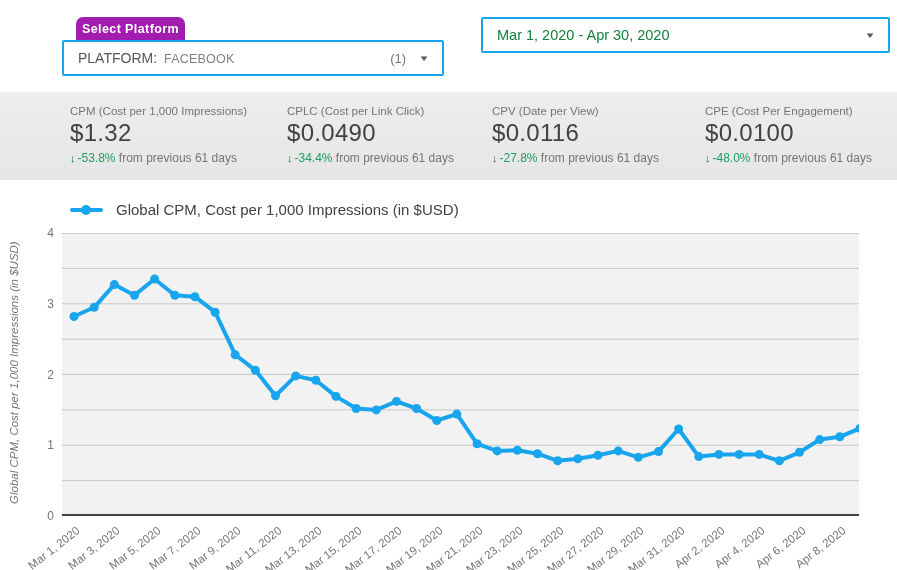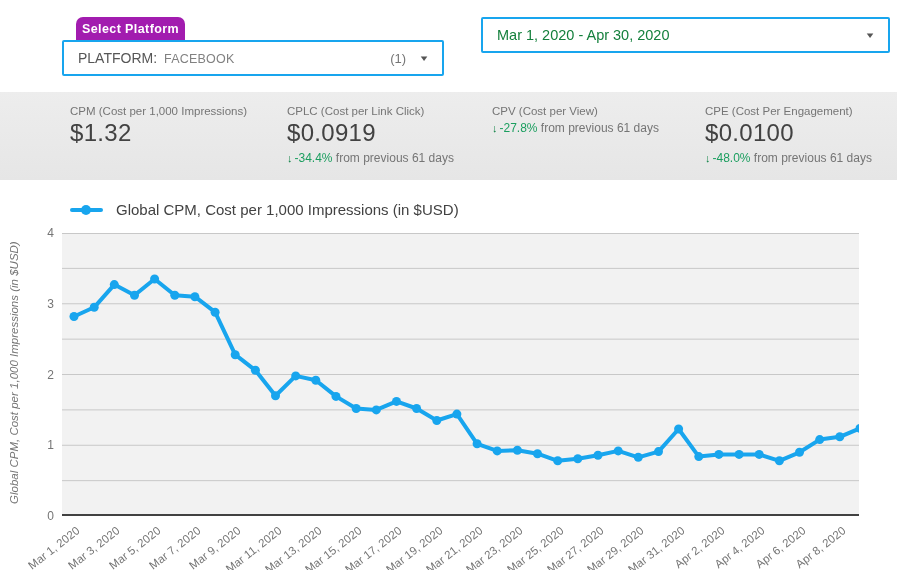--- a/index.html
+++ b/index.html
@@ -77,28 +77,30 @@
       <span class="date-value">Mar 1, 2020 - Apr 30, 2020</span>
     </div>
     <span class="caret">▼</span>
   </div>
 </div>
 
 <div class="metrics-band" id="metrics-band">
     <div class="metric" style="left: 70px;">
       <div class="m-label">CPM (Cost per 1,000 Impressions)</div>
       <div class="m-value">$1.32</div>
+      <div class="m-delta"><span class="arrow">↓</span><span class="pct">-53.8% </span><span class="suffix">from previous 61 days</span></div>
     </div>
     <div class="metric" style="left: 287px;">
       <div class="m-label">CPLC (Cost per Link Click)</div>
-      <div class="m-value">$0.0919</div>
+      <div class="m-value">$0.0490</div>
       <div class="m-delta"><span class="arrow">↓</span><span class="pct">-34.4% </span><span class="suffix">from previous 61 days</span></div>
     </div>
     <div class="metric" style="left: 492px;">
-      <div class="m-label">CPV (Cost per View)</div>
+      <div class="m-label">CPV (Date per View)</div>
+      <div class="m-value">$0.0116</div>
       <div class="m-delta"><span class="arrow">↓</span><span class="pct">-27.8% </span><span class="suffix">from previous 61 days</span></div>
     </div>
     <div class="metric" style="left: 705px;">
       <div class="m-label">CPE (Cost Per Engagement)</div>
       <div class="m-value">$0.0100</div>
       <div class="m-delta"><span class="arrow">↓</span><span class="pct">-48.0% </span><span class="suffix">from previous 61 days</span></div>
     </div>
   </div>
 
 <div class="legend">

